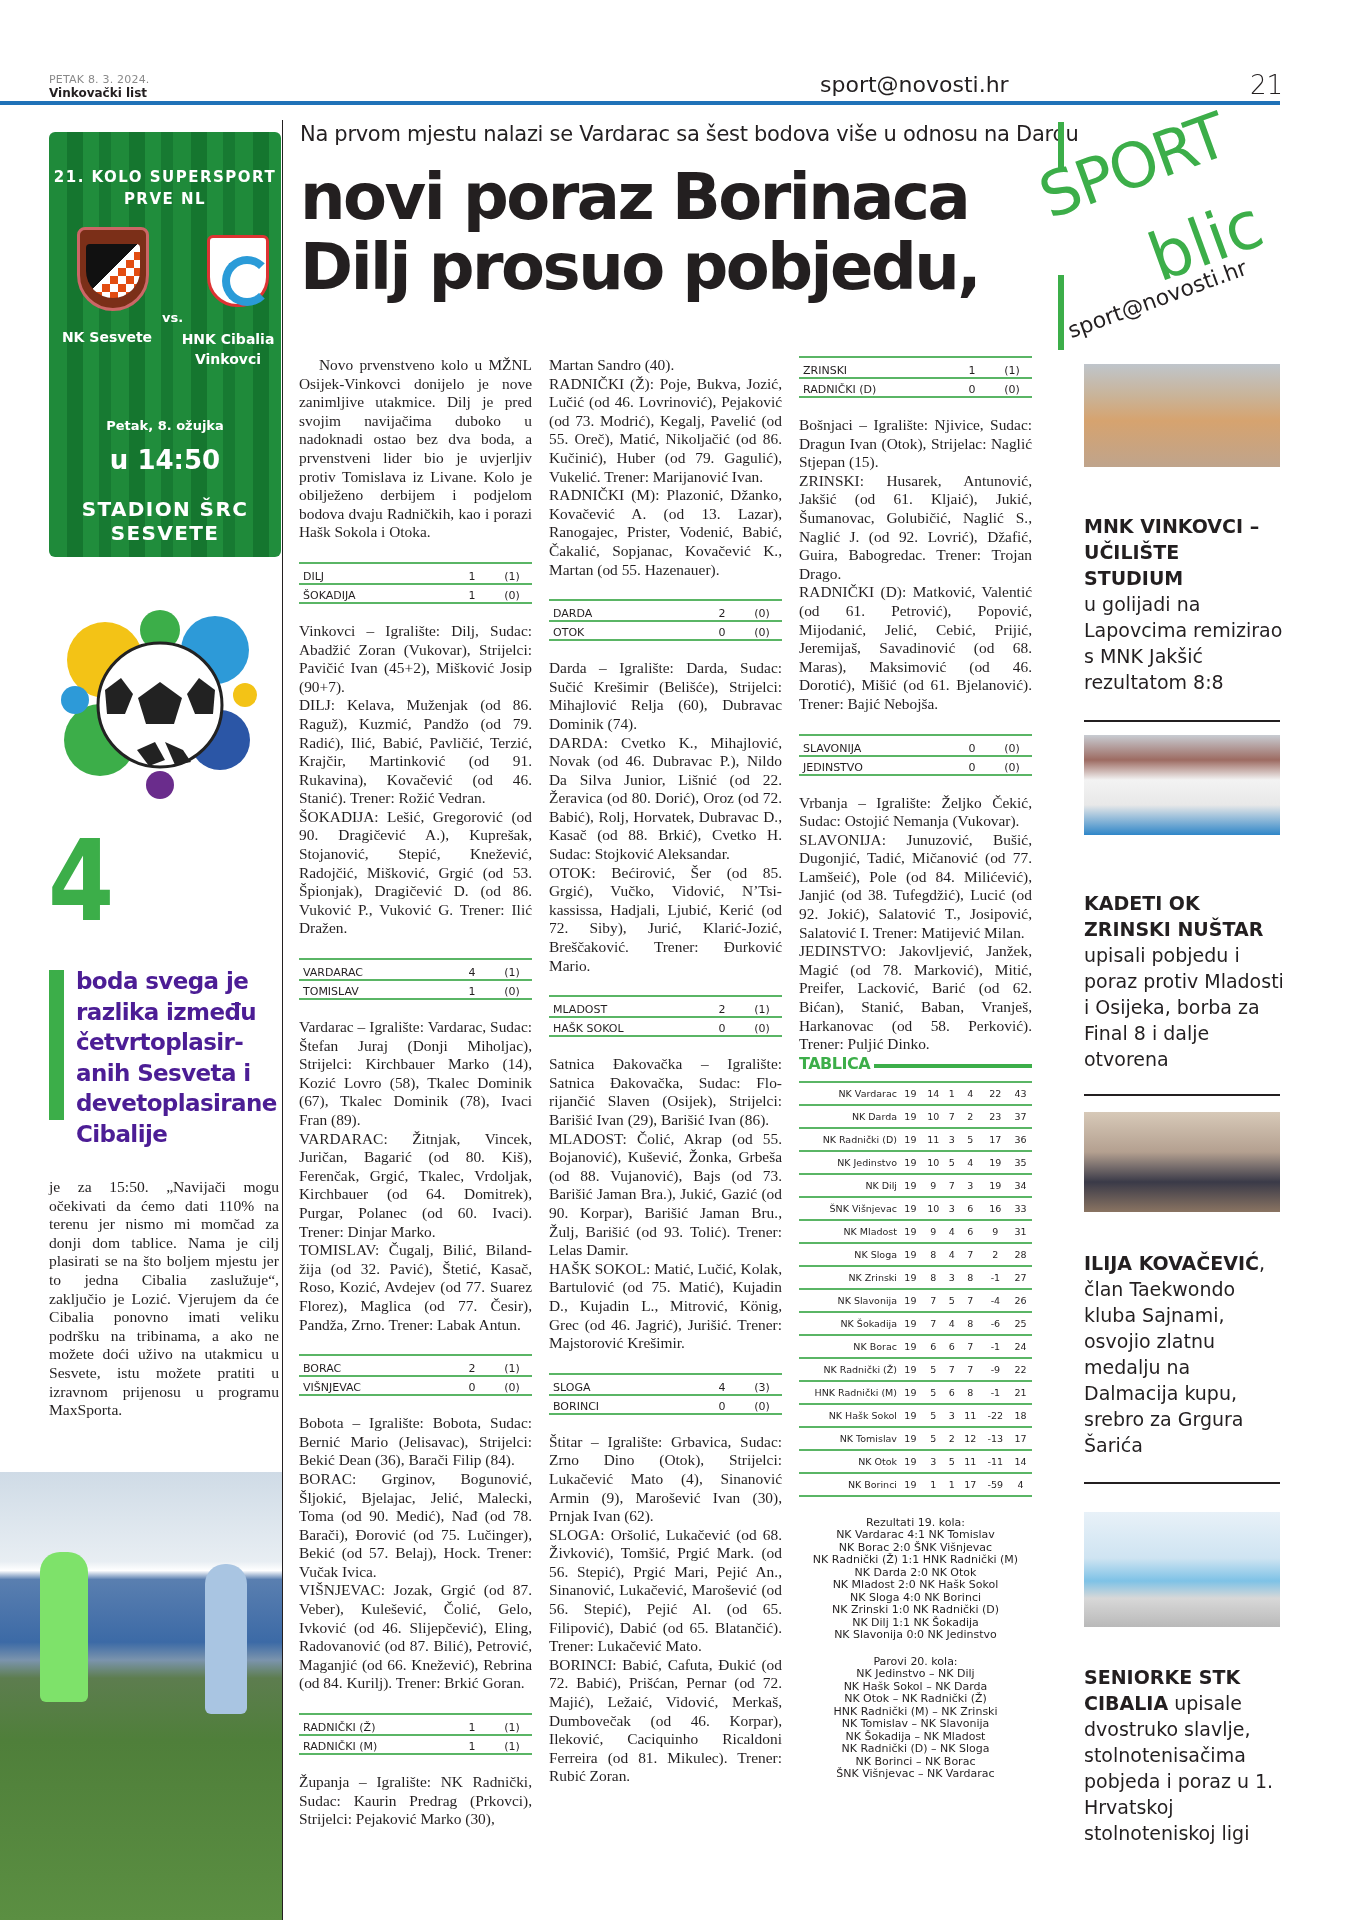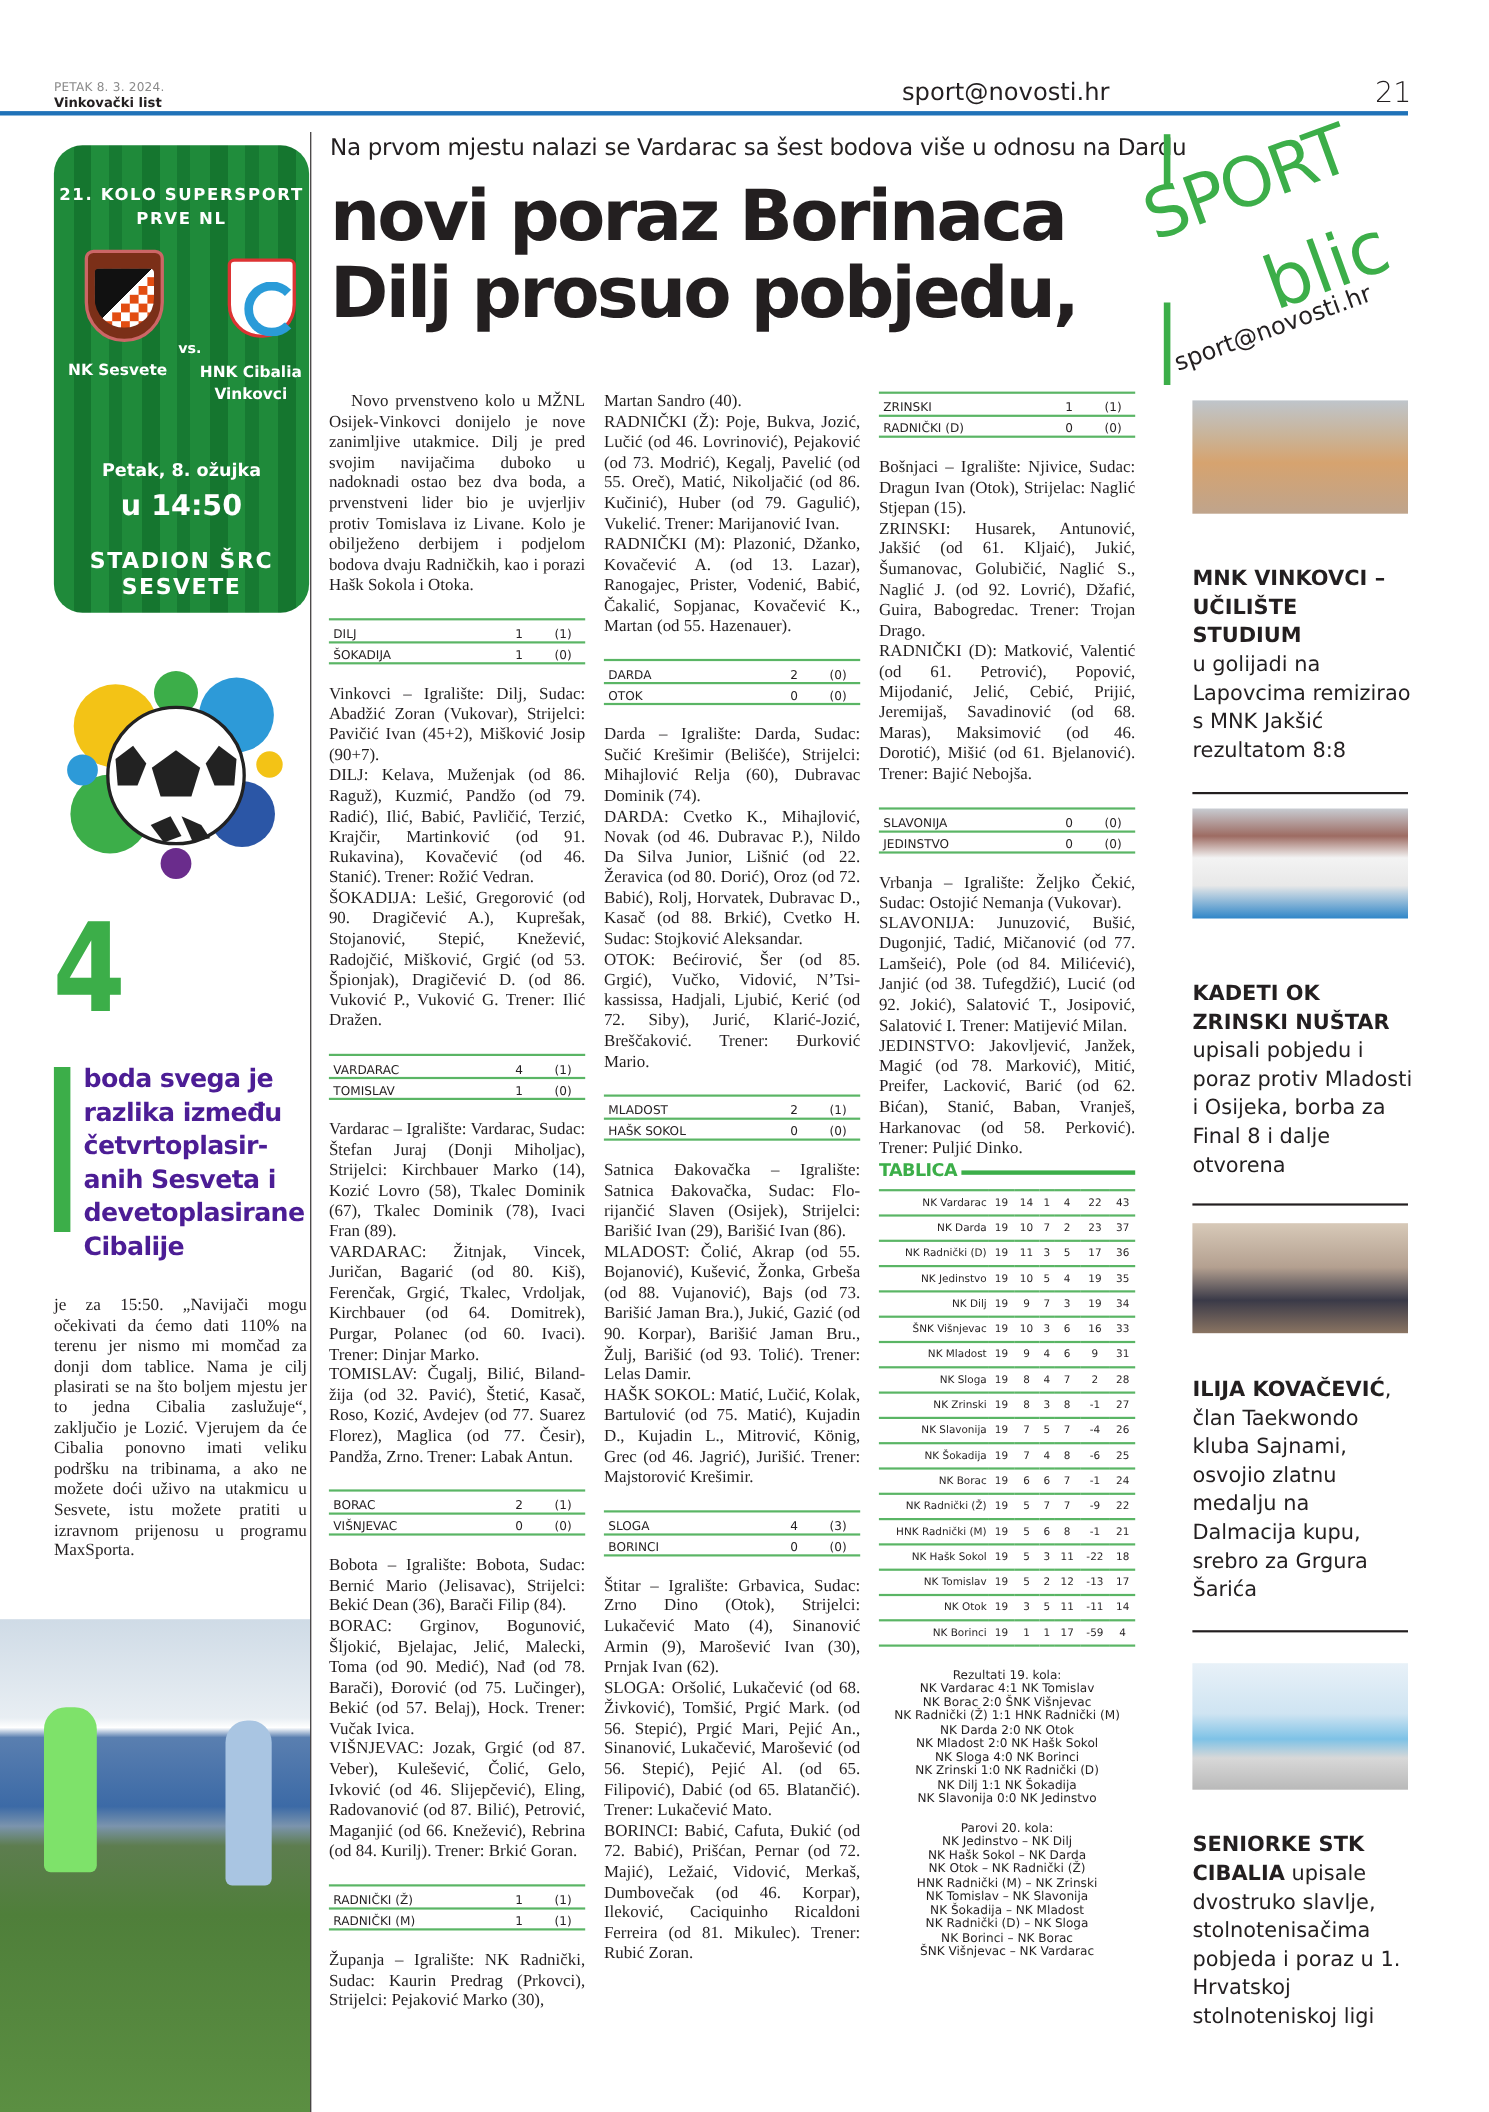--- a/index.html
+++ b/index.html
@@ -6,34 +6,34 @@
 html,body{width:1354px;height:1920px;background:#fff;overflow:hidden}
 body{position:relative;font-family:"Liberation Serif",serif;color:#231f20}
 .abs{position:absolute}
 
 #hdr-date{left:49px;top:73px;font:11px "DejaVu Sans",sans-serif;color:#8a8a8a;letter-spacing:.2px}
 #hdr-paper{left:49px;top:86px;font:bold 12px "DejaVu Sans",sans-serif;color:#231f20}
 #hdr-email{left:820px;top:72px;font:22px "DejaVu Sans",sans-serif;color:#231f20}
 #hdr-page{left:1250px;top:70px;font:26px "DejaVu Sans",sans-serif;color:#231f20;font-weight:200}
 #hdr-rule{left:0;top:101px;width:1280px;height:4px;background:#1f72b8}
 
-#promo{left:49px;top:132px;width:232px;height:425px;border-radius:26px;
+#promo{left:49px;top:132px;width:232px;height:425px;border-radius:6px;
  background:repeating-linear-gradient(90deg,#1f8a3a 0 18px,#15762f 18px 34px,#208d3c 34px 50px,#177a32 50px 62px);
  color:#fff;text-align:center;font-family:"DejaVu Sans",sans-serif}
 #promo .t1{position:absolute;top:34px;left:0;right:0;font-weight:bold;font-size:15px;letter-spacing:1.5px;line-height:22px}
 .crest{position:absolute;width:72px;height:84px}
 #crest-sesvete{left:28px;top:95px;background:#7b2f18;border:3px solid #c66; border-radius:8px 8px 36px 36px}
 #crest-sesvete:before{content:"";position:absolute;left:6px;top:14px;right:6px;bottom:10px;
  background:linear-gradient(135deg,#111 0 48%,#fff 48% 52%,transparent 52%),repeating-conic-gradient(#e24d12 0 25%,#fff 0 50%) 0 0/16px 16px;border-radius:4px 4px 28px 28px}
 #crest-cibalia{left:158px;top:103px;width:62px;height:72px;background:#fff;border:3px solid #d33;border-radius:6px 6px 30px 30px}
 #crest-cibalia:before{content:"";position:absolute;left:12px;top:18px;width:34px;height:34px;border-radius:50%;border:8px solid #2a9bd8;border-right-color:transparent}
 #promo .vs{position:absolute;top:178px;left:113px;font-weight:bold;font-size:13px}
 #promo .h1n{position:absolute;top:197px;left:4px;width:108px;font-weight:bold;font-size:14px}
 #promo .h2n{position:absolute;top:197px;left:124px;width:110px;font-weight:bold;font-size:14px;line-height:20px}
-#promo .d{position:absolute;top:286px;left:0;right:0;font-weight:bold;font-size:16px}
+#promo .d{position:absolute;top:286px;left:0;right:0;font-weight:bold;font-size:13px}
 #promo .tm{position:absolute;top:313px;left:0;right:0;font-weight:bold;font-size:26px}
 #promo .st{position:absolute;top:365px;left:0;right:0;font-weight:bold;font-size:20px;letter-spacing:1.4px}
 
 #ball-art{left:45px;top:590px;width:230px;height:230px}
 
 #big4{left:48px;top:825px;font:bold 112px "DejaVu Sans",sans-serif;color:#3cae49;line-height:1;transform:scaleX(.85);transform-origin:left}
 #stat-bar{left:49px;top:970px;width:15px;height:150px;background:#3cae49}
 #stat-text{left:76px;top:966px;width:200px;font:bold 23px "DejaVu Sans",sans-serif;line-height:30.5px;color:#4c1d95;letter-spacing:-.6px}
 #left-body{left:49px;top:1178px;width:230px;font-size:15.6px;line-height:18.6px;text-align:justify}
 #stadium-photo{left:0;top:1472px;width:282px;height:448px;

